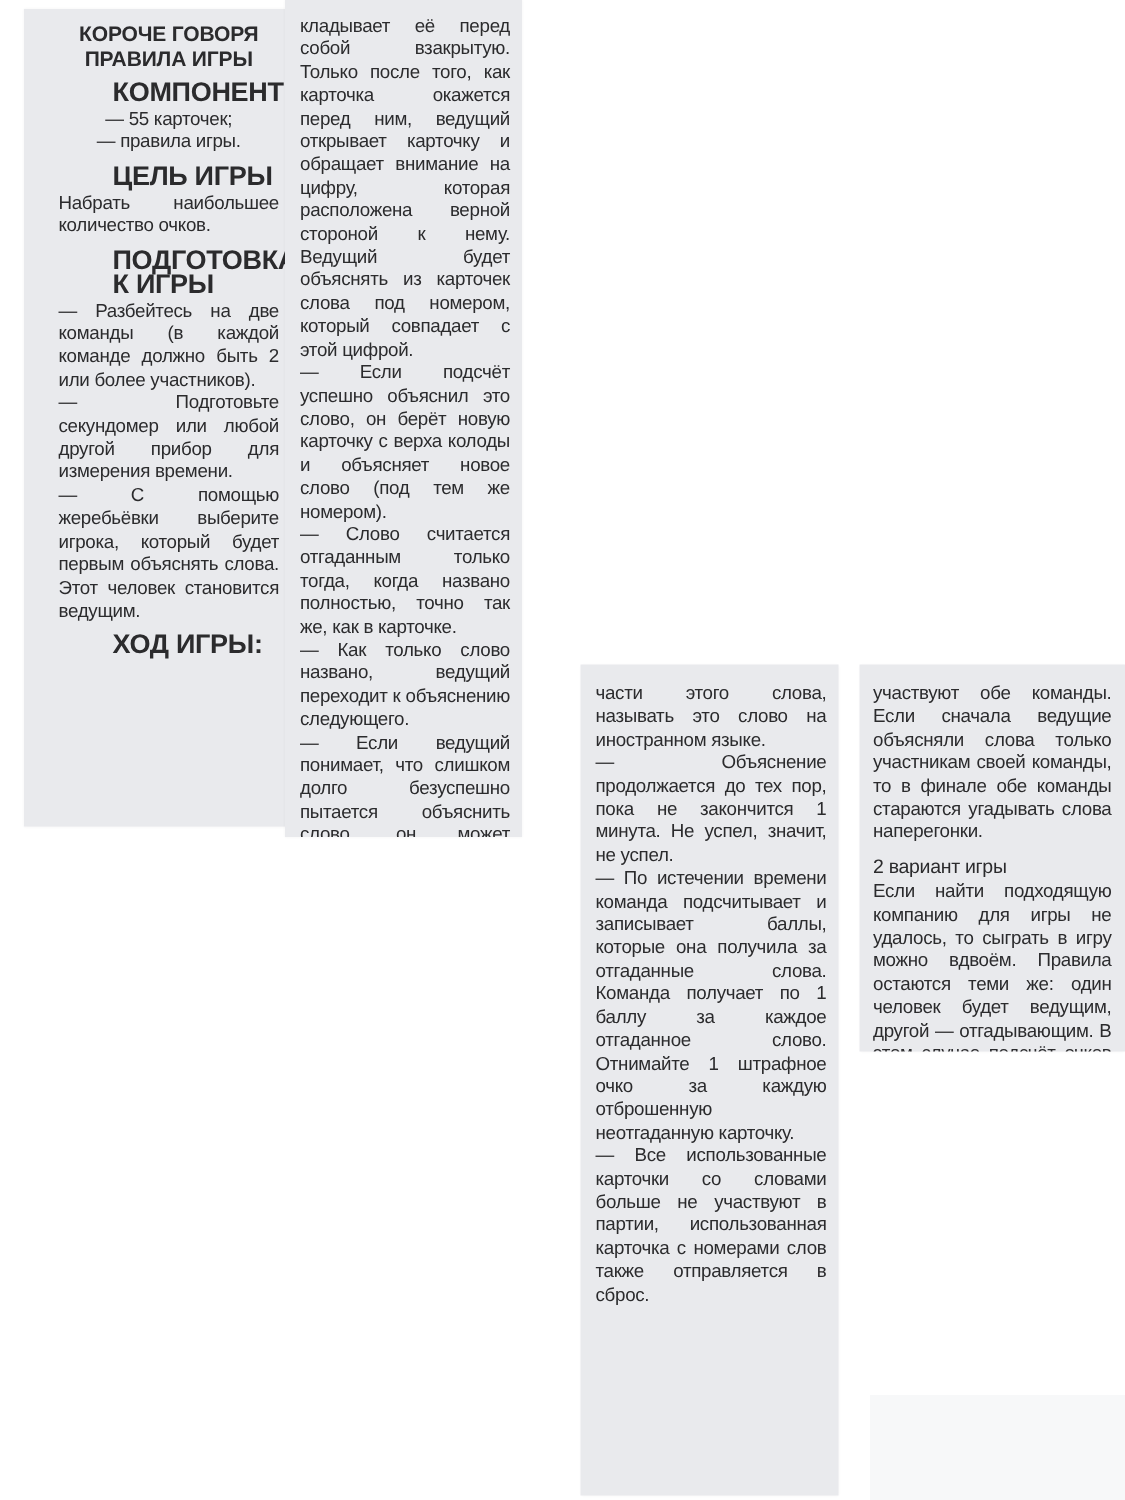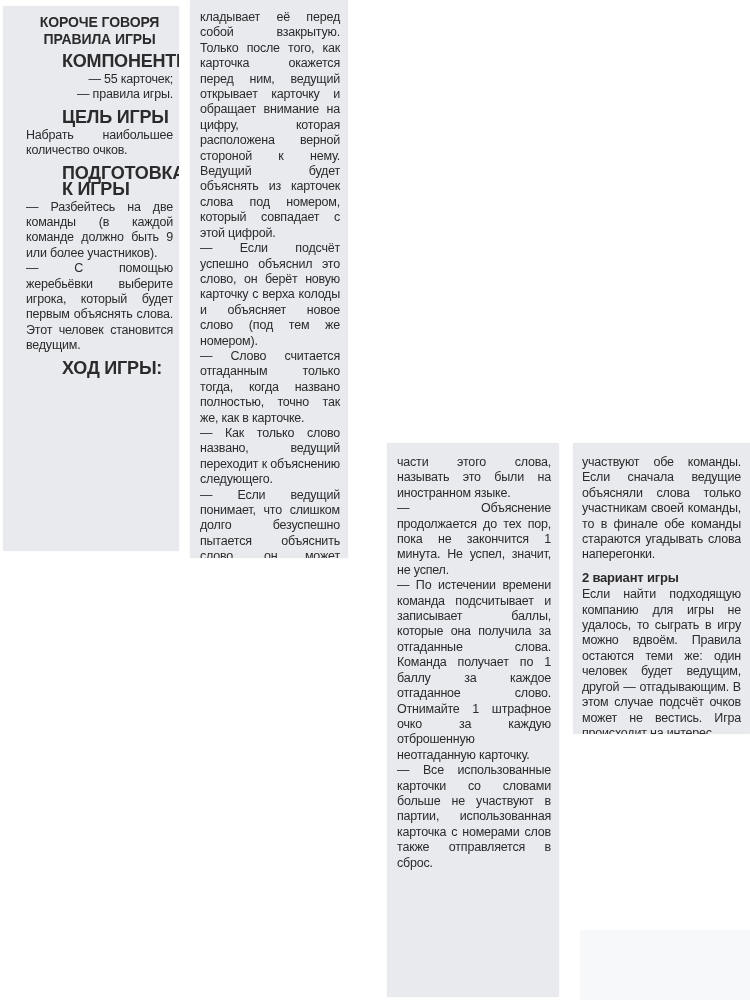--- a/index.html
+++ b/index.html
@@ -21,50 +21,50 @@
     position: absolute;
     box-sizing: border-box;
     background: var(--paper, #e9eaed);
     color: var(--ink, #2b2b2d);
     font-size: 12.5px;
     line-height: 15.4px;
     letter-spacing: -0.2px;
     overflow: hidden;
     box-shadow: 0 0 2px rgba(0,0,0,0.05);
   }
-  #col1 { left: 3px;   top: 6px;   width: 176px; height: 545px; padding: 8px 6px 0 23px; }
+  #col1 { left: 16px;   top: 6px;   width: 176px; height: 545px; padding: 8px 6px 0 23px; }
   #col2 { left: 190px; top: 0px;   width: 158px; height: 558px; padding: 10px 8px 0 10px; }
   #col3 { left: 387px; top: 443px; width: 172px; height: 554px; padding: 12px 8px 0 10px; }
-  #col4 { left: 573px; top: 443px; width: 177px; height: 291px; padding: 12px 9px 0 9px; }
+  #col4 { left: 573px; top: 443px; width: 177px; height: 258px; padding: 12px 9px 0 9px; }
 
   .blk { margin: 0; }
   .title {
     font-weight: bold;
     text-align: center;
     white-space: pre-line;
     font-size: 14px;
     line-height: 16.5px;
     letter-spacing: -0.1px;
     margin-bottom: 4px;
   }
   .heading {
     font-weight: bold;
     font-size: 18px;
     line-height: 16px;
     margin-top: 6px;
     margin-bottom: 3px;
     padding-left: 36px;
   }
   .subheading {
-    font-weight: bold;
+    font-weight: normal;
     font-size: 13px;
     margin-top: 7px;
     margin-bottom: 2px;
   }
-  .line { text-align: right; }
+  .line { text-align: center; }
   .para { text-align: justify; }
   .signoff {
     font-weight: bold;
     font-size: 13.5px;
     text-align: left;
     margin-top: 16px;
   }
   .ghost {
     position: absolute;
     left: 580px;
@@ -81,33 +81,34 @@
 <div class="sheet">
   <section class="paper" id="col1">
       <div class="blk title">КОРОЧЕ ГОВОРЯ
 ПРАВИЛА ИГРЫ</div>
       <div class="blk heading">КОМПОНЕНТЫ:</div>
       <div class="blk line">— 55 карточек;</div>
       <div class="blk line">— правила игры.</div>
       <div class="blk heading">ЦЕЛЬ ИГРЫ</div>
       <div class="blk para">Набрать наибольшее количество очков.</div>
       <div class="blk heading">ПОДГОТОВКА К ИГРЫ</div>
-      <div class="blk para">— Разбейтесь на две команды (в каждой команде должно быть 9 или более участников).</div>
+      <div class="blk para">— Разбейтесь на две команды (в каждой команде должно быть 2 или более участников).</div>
+      <div class="blk para">— Подготовьте секундомер или любой другой прибор для измерения времени.</div>
       <div class="blk para">— С помощью жеребьёвки выберите игрока, который будет первым объяснять слова. Этот человек становится ведущим.</div>
       <div class="blk heading">ХОД ИГРЫ:</div>
     </section>
   <section class="paper" id="col2">
       <div class="blk para">кладывает её перед собой взакрытую. Только после того, как карточка окажется перед ним, ведущий открывает карточку и обращает внимание на цифру, которая расположена верной стороной к нему. Ведущий будет объяснять из карточек слова под номером, который совпадает с этой цифрой.</div>
       <div class="blk para">— Если подсчёт успешно объяснил это слово, он берёт новую карточку с верха колоды и объясняет новое слово (под тем же номером).</div>
       <div class="blk para">— Слово считается отгаданным только тогда, когда названо полностью, точно так же, как в карточке.</div>
       <div class="blk para">— Как только слово названо, ведущий переходит к объяснению следующего.</div>
       <div class="blk para">— Если ведущий понимает, что слишком долго безуспешно пытается объяснить слово, он может отбросить карточку и взять новую.</div>
     </section>
   <section class="paper" id="col3">
-      <div class="blk para">части этого слова, называть это были на иностранном языке.</div>
+      <div class="blk para">части этого слова, называть это слово на иностранном языке.</div>
       <div class="blk para">— Объяснение продолжается до тех пор, пока не закончится 1 минута. Не успел, значит, не успел.</div>
       <div class="blk para">— По истечении времени команда подсчитывает и записывает баллы, которые она получила за отгаданные слова. Команда получает по 1 баллу за каждое отгаданное слово. Отнимайте 1 штрафное очко за каждую отброшенную неотгаданную карточку.</div>
       <div class="blk para">— Все использованные карточки со словами больше не участвуют в партии, использованная карточка с номерами слов также отправляется в сброс.</div>
     </section>
   <section class="paper" id="col4">
       <div class="blk para">участвуют обе команды. Если сначала ведущие объясняли слова только участникам своей команды, то в финале обе команды стараются угадывать слова наперегонки.</div>
       <div class="blk subheading">2 вариант игры</div>
       <div class="blk para">Если найти подходящую компанию для игры не удалось, то сыграть в игру можно вдвоём. Правила остаются теми же: один человек будет ведущим, другой — отгадывающим. В этом случае подсчёт очков может не вестись. Игра происходит на интерес.</div>
       <div class="blk signoff">Желаем весёлой игры!</div>
     </section>

